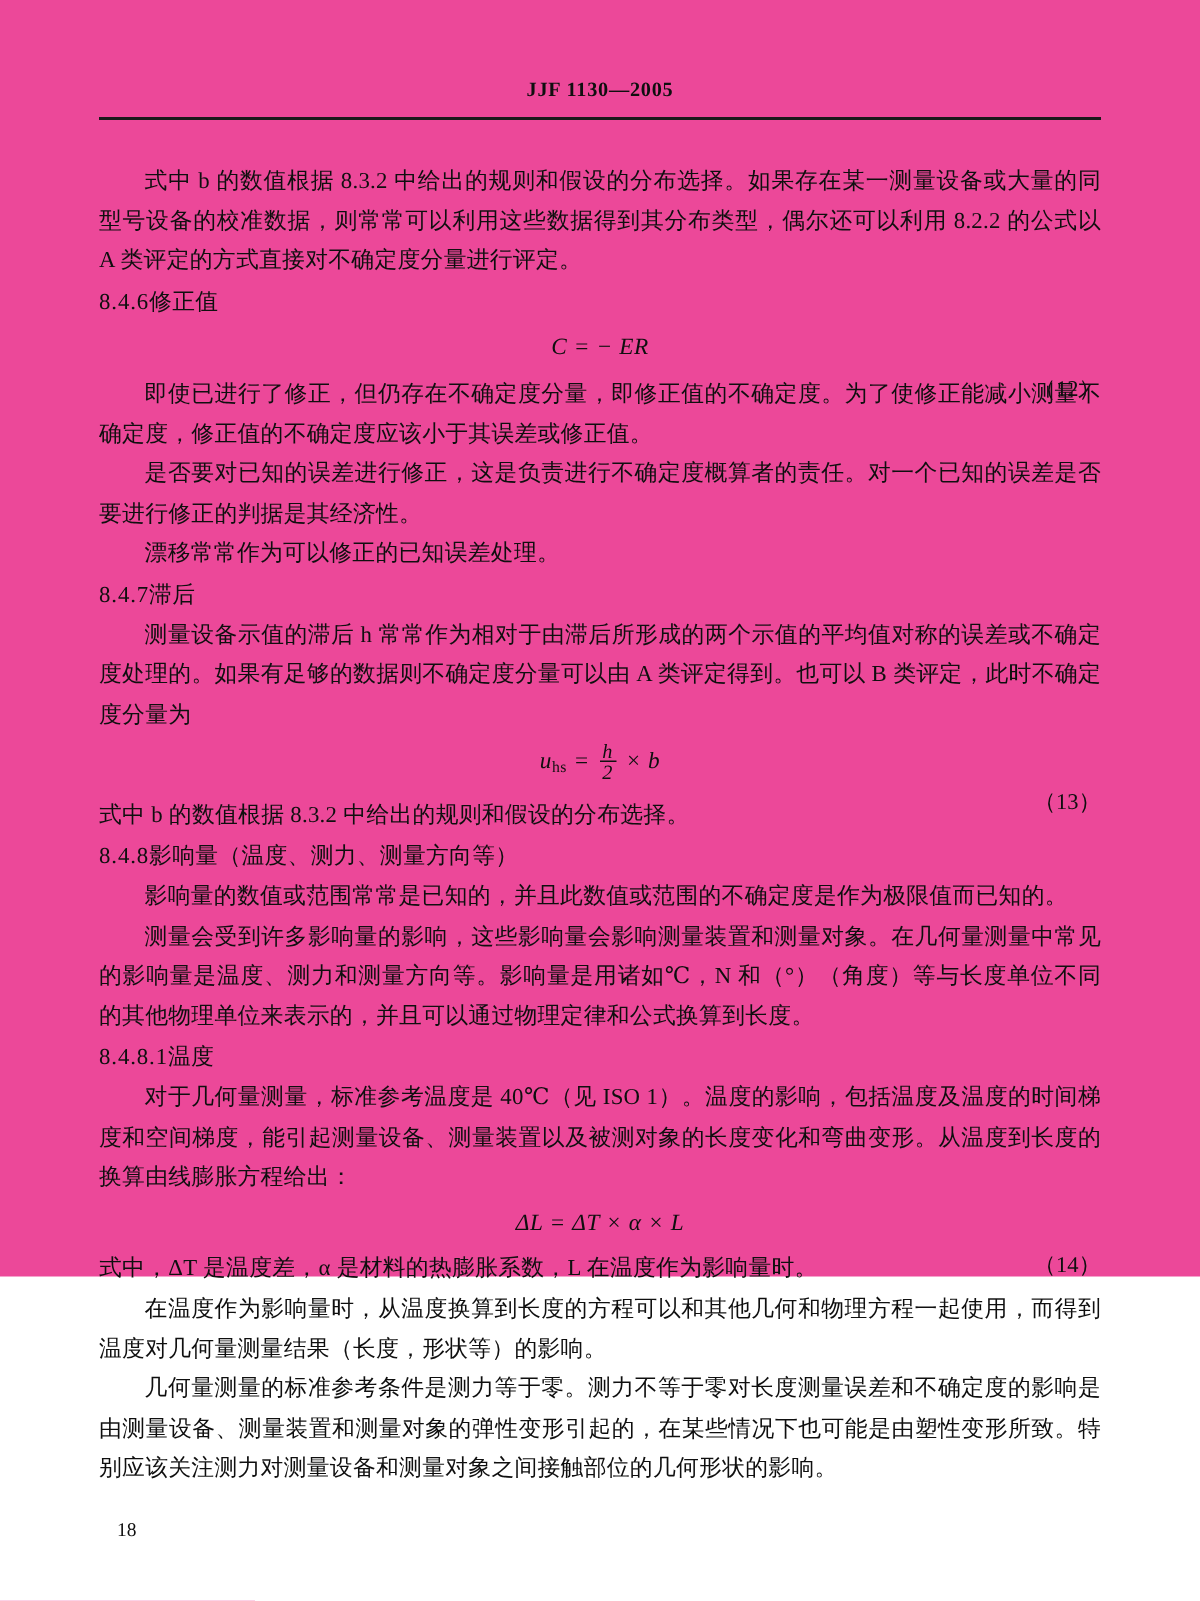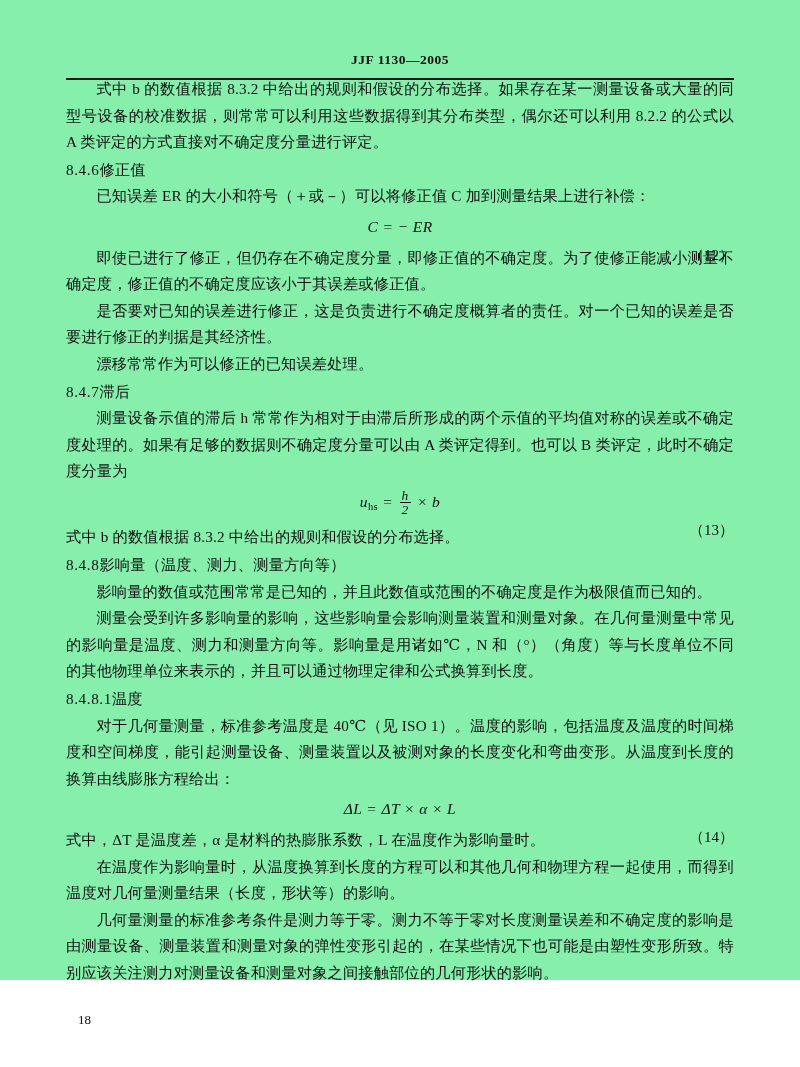--- a/index.html
+++ b/index.html
@@ -12,22 +12,22 @@
     height: 1067px;
     font-family: "Liberation Serif", "DejaVu Serif", serif;
     color: #0f0f0f;
     position: relative;
     overflow: hidden;
   }
   .page {
     position: absolute;
     left: 0; top: 0;
     width: 800px;
-    height: 980px;
-    background: #86efac;
+    height: 851px;
+    background: #ec4899;
   }
   .header {
     position: absolute;
     left: 66px;
     top: 52px;
     width: 668px;
     text-align: center;
     font-size: 13.5px;
     letter-spacing: 0.5px;
     font-weight: bold;
@@ -37,21 +37,21 @@
     position: absolute;
     left: 66px;
     top: 78px;
     width: 668px;
     height: 1.6px;
     background: #1a1a1a;
   }
   .content {
     position: absolute;
     left: 66px;
-    top: 76px;
+    top: 108px;
     width: 668px;
     font-size: 15.2px;
     line-height: 26.6px;
     text-align: justify;
     text-justify: inter-ideograph;
   }
   p {
     margin: 0;
     padding: 0;
   }
@@ -137,21 +137,20 @@
   <div class="rule"></div>
 
   <div class="content">
 
     <p class="para">式中 b 的数值根据 8.3.2 中给出的规则和假设的分布选择。如果存在某一测量设备或大量的同型号设备的校准数据，则常常可以利用这些数据得到其分布类型，偶尔还可以利用 8.2.2 的公式以 A 类评定的方式直接对不确定度分量进行评定。</p>
 
     <p class="heading">
       <span class="num">8.4.6</span><span class="ttl">修正值</span>
     </p>
 
-    <p class="para">已知误差 ER 的大小和符号（＋或－）可以将修正值 C 加到测量结果上进行补偿：</p>
 
     <p class="formula-line">
       <span class="formula">C = − ER</span>
       <span class="eqno">（12）</span>
     </p>
 
     <p class="para">即使已进行了修正，但仍存在不确定度分量，即修正值的不确定度。为了使修正能减小测量不确定度，修正值的不确定度应该小于其误差或修正值。</p>
     <p class="para">是否要对已知的误差进行修正，这是负责进行不确定度概算者的责任。对一个已知的误差是否要进行修正的判据是其经济性。</p>
     <p class="para">漂移常常作为可以修正的已知误差处理。</p>
 

